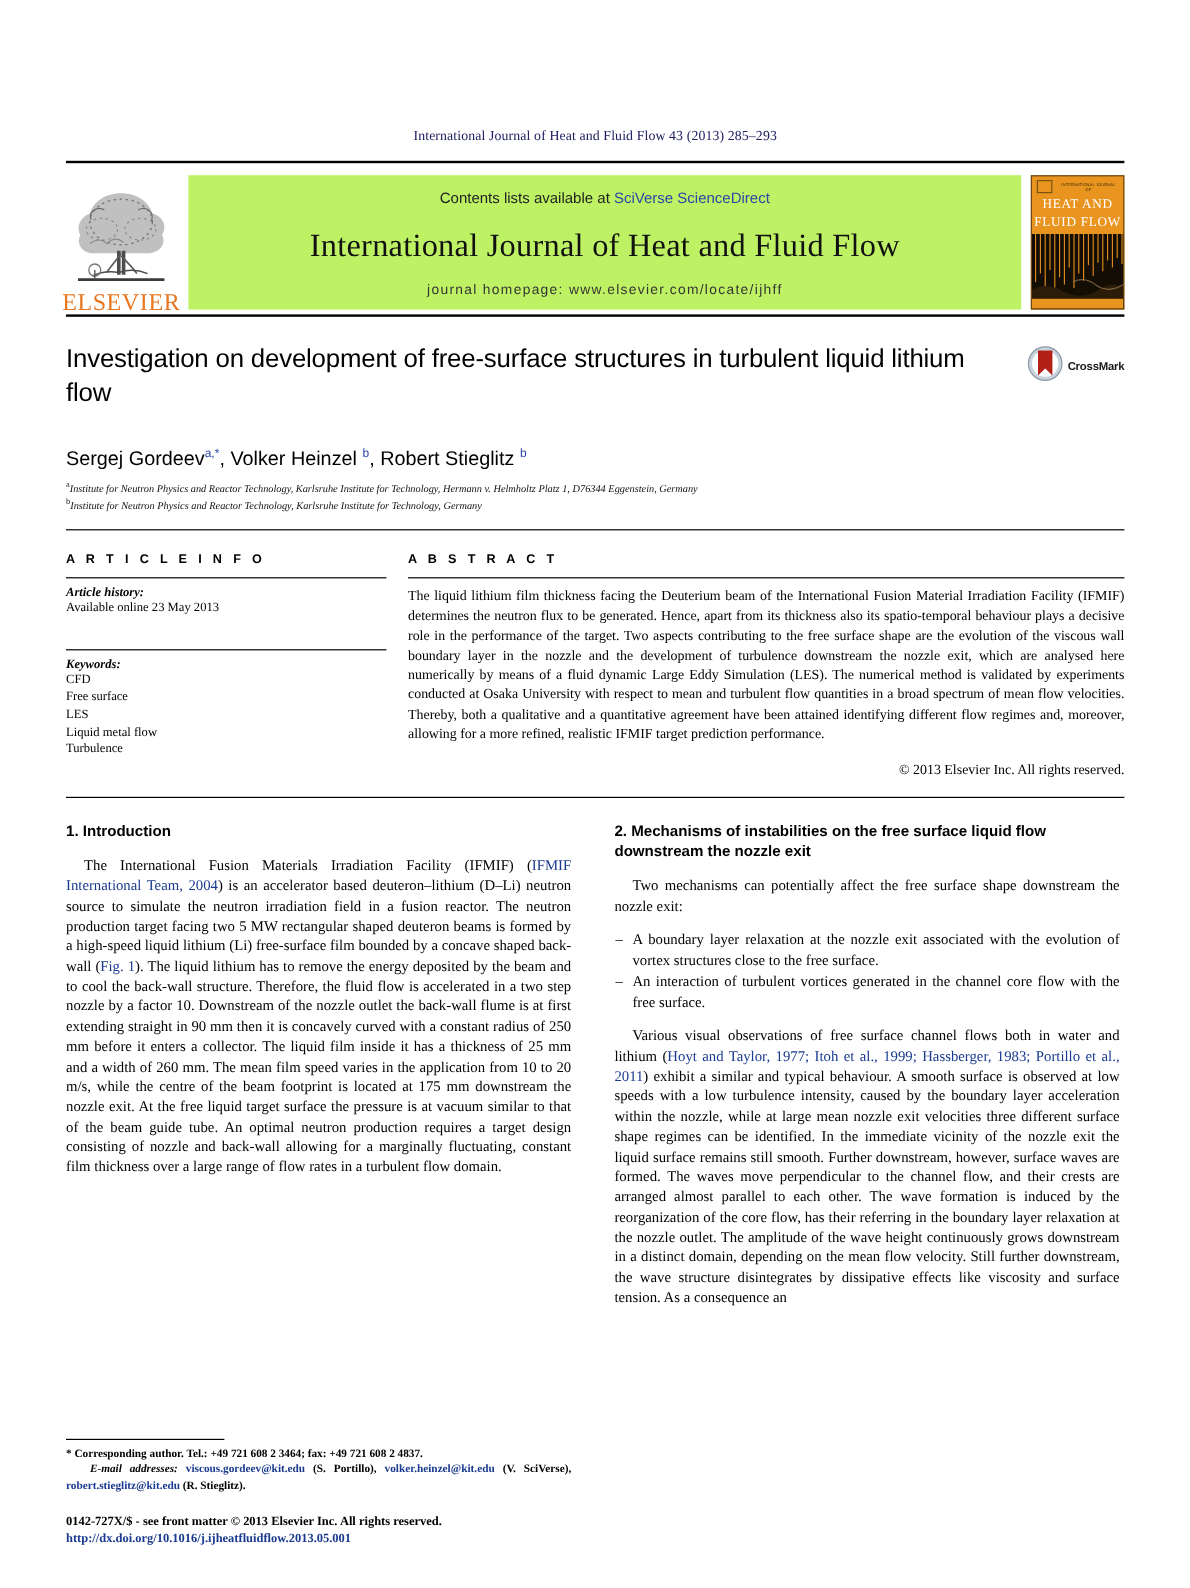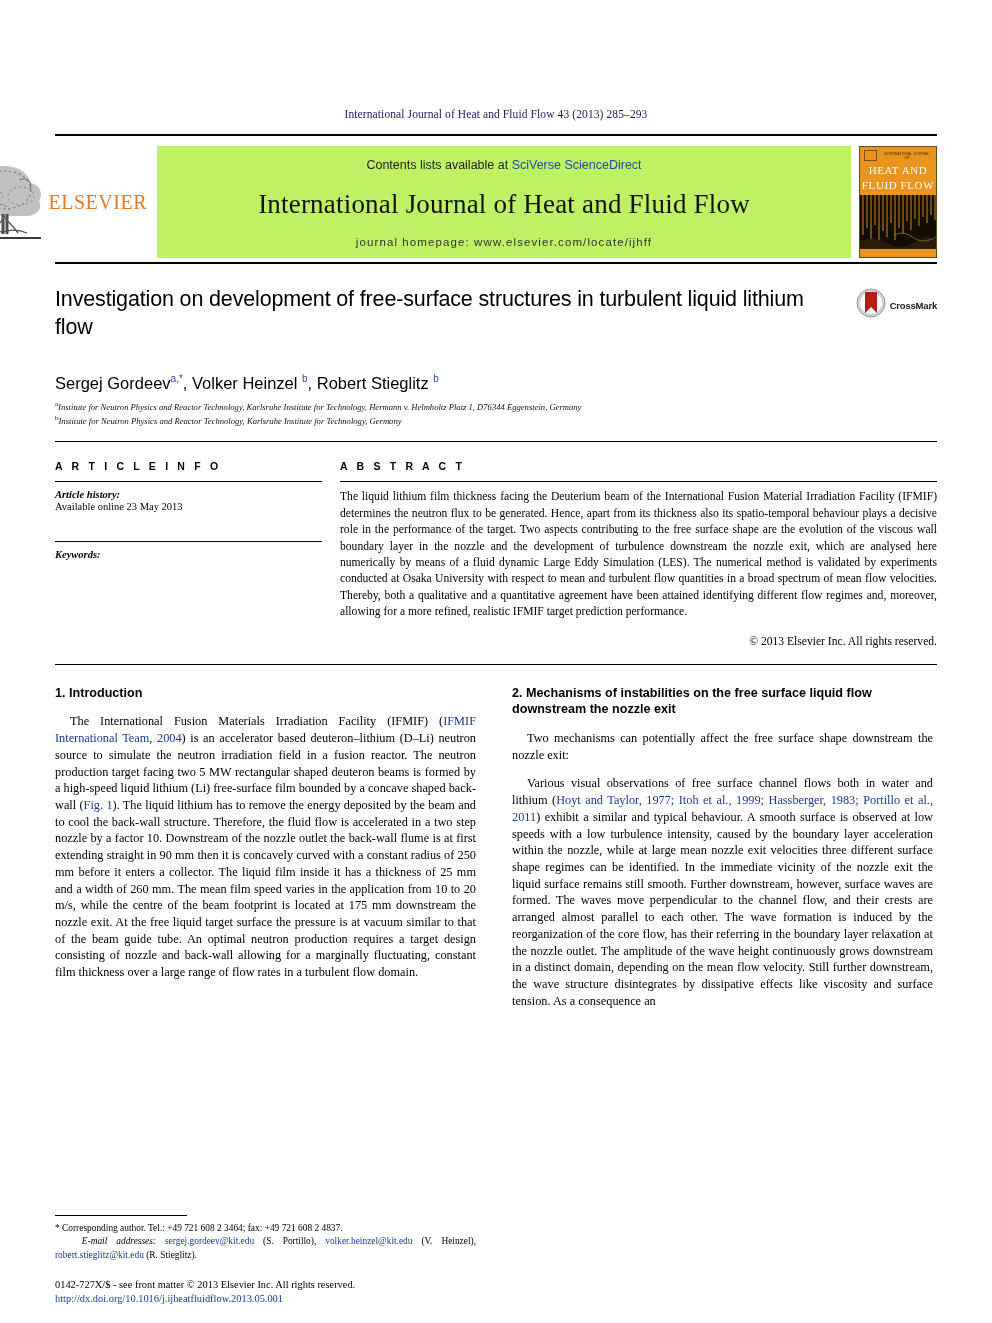--- a/index.html
+++ b/index.html
@@ -35,21 +35,21 @@
     height: 128px;
   }
   .masthead-inner {
     display: flex;
     align-items: stretch;
     height: 128px;
     padding-top: 4px;
   }
   .elsevier-logo {
     width: 92px; min-width: 92px;
-    display: flex; flex-direction: row;
+    display: flex; flex-direction: column;
     align-items: center; justify-content: flex-end;
     padding-bottom: 2px;
     text-align: right;
   }
   .tree-svg { display:block; }
   .elsevier-word {
     font-family: "Liberation Serif", serif;
     font-size: 20px;
     letter-spacing: 0.5px;
     color: #E87722;
@@ -260,22 +260,23 @@
   }
   .bullets li::before {
     content: "–";
     position: absolute; left: 1px; top: 0;
   }
 
   
   .footer {
     position: absolute;
     left: 55px;
-    bottom: 16px;
+    bottom: 32px;
     width: 421px;
+    font-weight: bold;
   }
   .foot-rule {
     border-top: 1px solid #000;
     width: 132px;
     margin-bottom: 6px;
   }
   .footnote {
     font-family: "Liberation Serif", serif;
     font-size: 9.4px;
     line-height: 1.42;
@@ -404,20 +405,27 @@
   <div class="info-abstract">
     <div class="col-info">
       <div class="sec-head">A R T I C L E   I N F O</div>
       <div class="thin-rule"></div>
       <div class="info-label">Article history:</div>
       <div class="info-text">Available online 23 May 2013</div>
 
       <div class="kw-block">
         <div class="thin-rule"></div>
         <div class="info-label">Keywords:</div>
+        <ul class="kw-list">
+          <li>CFD</li>
+          <li>Free surface</li>
+          <li>LES</li>
+          <li>Liquid metal flow</li>
+          <li>Turbulence</li>
+        </ul>
       </div>
     </div>
 
     <div class="col-abs">
       <div class="sec-head">A B S T R A C T</div>
       <div class="thin-rule"></div>
       <div class="abs-body">The liquid lithium film thickness facing the Deuterium beam of the International Fusion Material Irradiation Facility (IFMIF) determines the neutron flux to be generated. Hence, apart from its thickness also its spatio-temporal behaviour plays a decisive role in the performance of the target. Two aspects contributing to the free surface shape are the evolution of the viscous wall boundary layer in the nozzle and the development of turbulence downstream the nozzle exit, which are analysed here numerically by means of a fluid dynamic Large Eddy Simulation (LES). The numerical method is validated by experiments conducted at Osaka University with respect to mean and turbulent flow quantities in a broad spectrum of mean flow velocities. Thereby, both a qualitative and a quantitative agreement have been attained identifying different flow regimes and, moreover, allowing for a more refined, realistic IFMIF target prediction performance.</div>
       <div class="abs-copy">© 2013 Elsevier Inc. All rights reserved.</div>
     </div>
   </div>
@@ -426,35 +434,39 @@
   <div class="body-cols">
 
     <div class="bcol">
       <h2 class="h2">1. Introduction</h2>
       <p class="p"><span>The International Fusion Materials Irradiation Facility (IFMIF) (</span><span class="ref">IFMIF International Team, 2004</span><span>) is an accelerator based deuteron–lithium (D–Li) neutron source to simulate the neutron irradiation field in a fusion reactor. The neutron production target facing two 5 MW rectangular shaped deuteron beams is formed by a high-speed liquid lithium (Li) free-surface film bounded by a concave shaped back-wall (</span><span class="ref">Fig. 1</span><span>). The liquid lithium has to remove the energy deposited by the beam and to cool the back-wall structure. Therefore, the fluid flow is accelerated in a two step nozzle by a factor 10. Downstream of the nozzle outlet the back-wall flume is at first extending straight in 90 mm then it is concavely curved with a constant radius of 250 mm before it enters a collector. The liquid film inside it has a thickness of 25 mm and a width of 260 mm. The mean film speed varies in the application from 10 to 20 m/s, while the centre of the beam footprint is located at 175 mm downstream the nozzle exit. At the free liquid target surface the pressure is at vacuum similar to that of the beam guide tube. An optimal neutron production requires a target design consisting of nozzle and back-wall allowing for a marginally fluctuating, constant film thickness over a large range of flow rates in a turbulent flow domain.</span></p>
     </div>
 
     <div class="bcol">
       <h2 class="h2">2. Mechanisms of instabilities on the free surface liquid flow downstream the nozzle exit</h2>
       <p class="p">Two mechanisms can potentially affect the free surface shape downstream the nozzle exit:</p>
+      <ul class="bullets">
+        <li>A boundary layer relaxation at the nozzle exit associated with the evolution of vortex structures close to the free surface.</li>
+        <li>An interaction of turbulent vortices generated in the channel core flow with the free surface.</li>
+      </ul>
       <p class="p" style="margin-top:12px;"><span>Various visual observations of free surface channel flows both in water and lithium (</span><span class="ref">Hoyt and Taylor, 1977; Itoh et al., 1999; Hassberger, 1983; Portillo et al., 2011</span><span>) exhibit a similar and typical behaviour. A smooth surface is observed at low speeds with a low turbulence intensity, caused by the boundary layer acceleration within the nozzle, while at large mean nozzle exit velocities three different surface shape regimes can be identified. In the immediate vicinity of the nozzle exit the liquid surface remains still smooth. Further downstream, however, surface waves are formed. The waves move perpendicular to the channel flow, and their crests are arranged almost parallel to each other. The wave formation is induced by the reorganization of the core flow, has their referring in the boundary layer relaxation at the nozzle outlet. The amplitude of the wave height continuously grows downstream in a distinct domain, depending on the mean flow velocity. Still further downstream, the wave structure disintegrates by dissipative effects like viscosity and surface tension. As a consequence an</span></p>
     </div>
 
   </div>
 
   <div class="footer">
     <div class="foot-rule"></div>
     <div class="footnote">
       <span>* Corresponding author. Tel.: +49 721 608 2 3464; fax: +49 721 608 2 4837.</span>
       <br>
       &nbsp;&nbsp;&nbsp;<span class="email-label">E-mail addresses:</span>
-      <span class="mail">sergej.gordeev@kit.edu</span>
+      <span class="mail">viscous.gordeev@kit.edu</span>
       <span>(S. Portillo)</span>,
       <span class="mail">volker.heinzel@kit.edu</span>
-      <span>(V. Heinzel)</span>,
+      <span>(V. SciVerse)</span>,
       <span class="mail">robert.stieglitz@kit.edu</span>
       <span>(R. Stieglitz)</span>.
     </div>
     <div class="issn-block">
       <div>0142-727X/$ - see front matter © 2013 Elsevier Inc. All rights reserved.</div>
       <div class="doi-link">http://dx.doi.org/10.1016/j.ijheatfluidflow.2013.05.001</div>
     </div>
   </div>
 
 </div>

